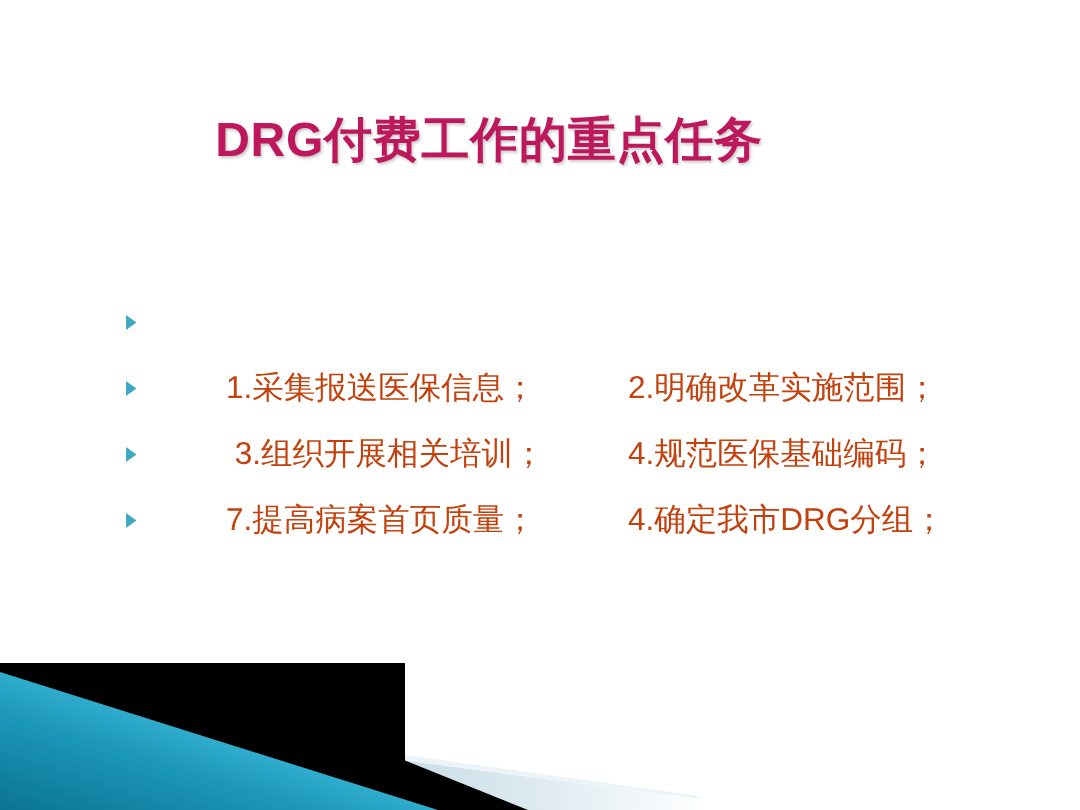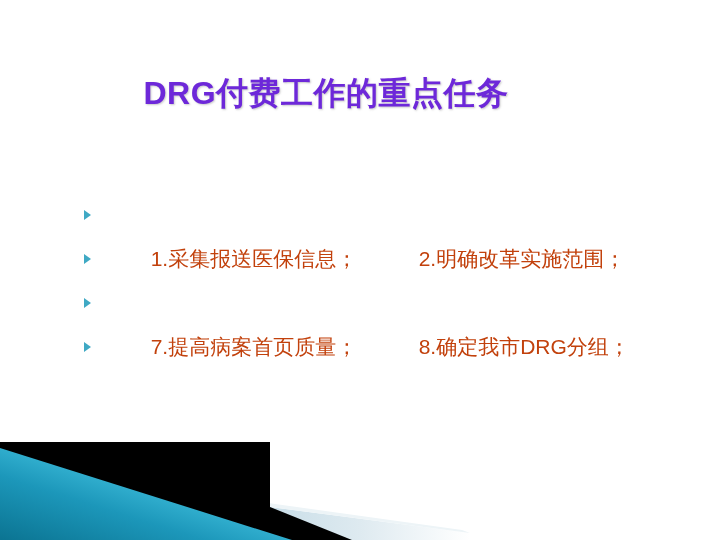--- a/index.html
+++ b/index.html
@@ -21,21 +21,21 @@
 
   
   #slide-title {
     position: absolute;
     left: 0;
     top: 72px;
     width: 652px;
     text-align: center;
     font-size: 32px;
     font-weight: bold;
-    color: #6d28d9;
+    color: #be185d;
     letter-spacing: 0.5px;
     white-space: nowrap;
     text-shadow: 1px 1px 2px rgba(190,190,190,0.85);
   }
 
   
   #bullet-list {
     position: absolute;
     left: 82px;
     top: 193px;
@@ -107,26 +107,29 @@
 
     <div class="bullet-row">
       <span class="bullet-marker"></span>
       <span class="bullet-text">
         <span class="col-left">1.采集报送医保信息；</span><span class="col-right">2.明确改革实施范围；</span>
       </span>
     </div>
 
     <div class="bullet-row">
       <span class="bullet-marker"></span>
+      <span class="bullet-text">
+        <span class="col-left"> 3.组织开展相关培训；</span><span class="col-right">4.规范医保基础编码；</span>
+      </span>
     </div>
 
     <div class="bullet-row">
       <span class="bullet-marker"></span>
       <span class="bullet-text">
-        <span class="col-left">7.提高病案首页质量；</span><span class="col-right">8.确定我市DRG分组；</span>
+        <span class="col-left">7.提高病案首页质量；</span><span class="col-right">4.确定我市DRG分组；</span>
       </span>
     </div>
 
     <div class="bullet-row">
       <span class="bullet-marker"></span>
     </div>
 
   </div>
 
   <div id="bottom-decoration">

